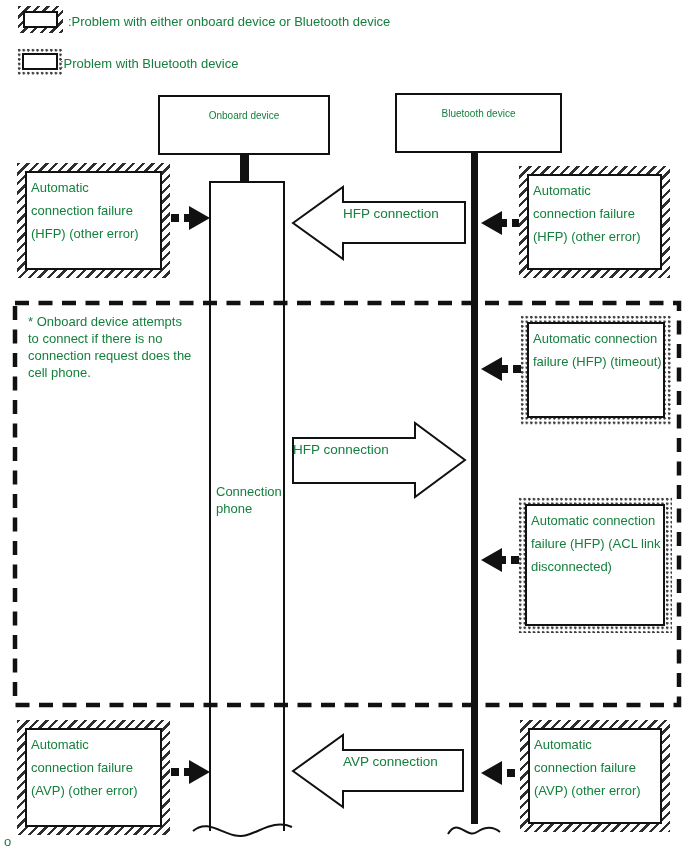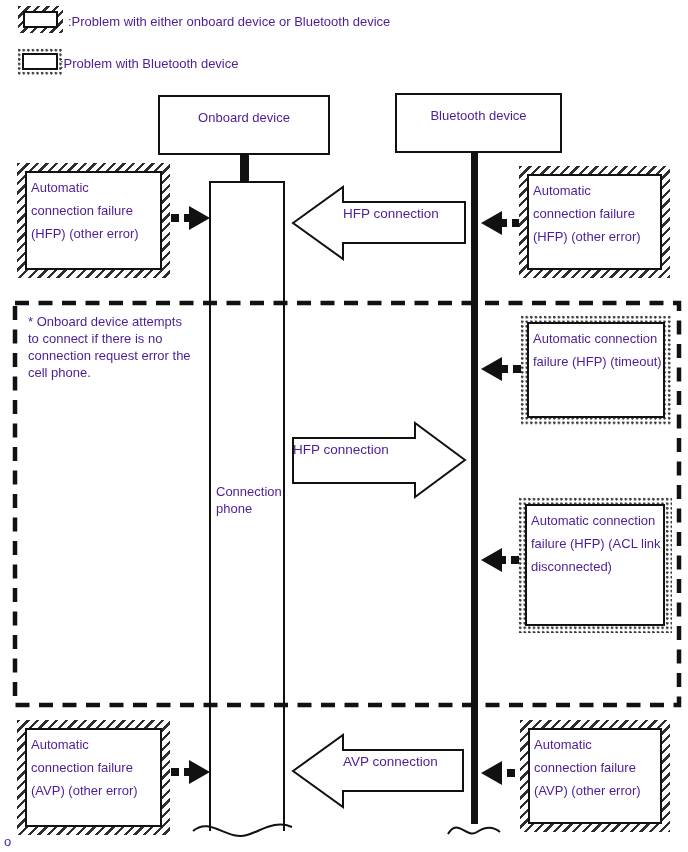--- a/index.html
+++ b/index.html
@@ -1,30 +1,30 @@
 <!DOCTYPE html>
 <html><head>
 <meta charset="utf-8">
 <style>
   html,body{margin:0;padding:0;background:#fff;}
   #stage{
     position:relative;width:688px;height:852px;background:#fff;
     font-family:"Liberation Sans","DejaVu Sans",sans-serif;
-    font-size:13px;color:#4c1d95;overflow:hidden;
+    font-size:13px;color:#15803d;overflow:hidden;
   }
   .abs{position:absolute;box-sizing:border-box;}
   
   .hatch{background:repeating-linear-gradient(135deg,#2e2e2e 0,#2e2e2e 2.4px,#fff 2.4px,#fff 6.8px);padding:8px;}
   
   .dot{background:radial-gradient(circle at 2.2px 2.2px,#3a3a3a 1.15px,rgba(0,0,0,0) 1.4px);background-size:4.6px 4.6px;padding:7px;}
   .inner{
     width:100%;height:100%;box-sizing:border-box;background:#fff;border:2px solid #111;
     padding:3px 4px;white-space:pre;line-height:23px;overflow:visible;
   }
-  .devbox{border:2px solid #111;background:#fff;text-align:center;padding-top:13px;font-size:13px;}
+  .devbox{border:2px solid #111;background:#fff;text-align:center;padding-top:13px;font-size:10px;}
   .note{white-space:pre-line;line-height:17px;}
   .arrow-label{text-align:left;font-size:13.5px;}
   svg{position:absolute;left:0;top:0;}
   .txt{line-height:17px;}
 </style>
 </head>
 <body>
 
 <div id="stage">
 
@@ -119,18 +119,18 @@
 connection failure
 (AVP) (other error)</div>
   </div>
 
   <div class="abs arrow-label" style="left:343px;top:206px;width:122px;">HFP connection</div>
   <div class="abs arrow-label" style="left:293px;top:442px;width:122px;">HFP connection</div>
   <div class="abs arrow-label" style="left:343px;top:754px;width:120px;">AVP connection</div>
 
   <div class="abs note" style="left:28px;top:313px;width:185px;">* Onboard device attempts
 to connect if there is no
-connection request error the
+connection request does the
 cell phone.</div>
 
   <div class="abs" style="left:4px;top:834px;font-size:13px;">o</div>
 
 </div>
 
 </body></html>

